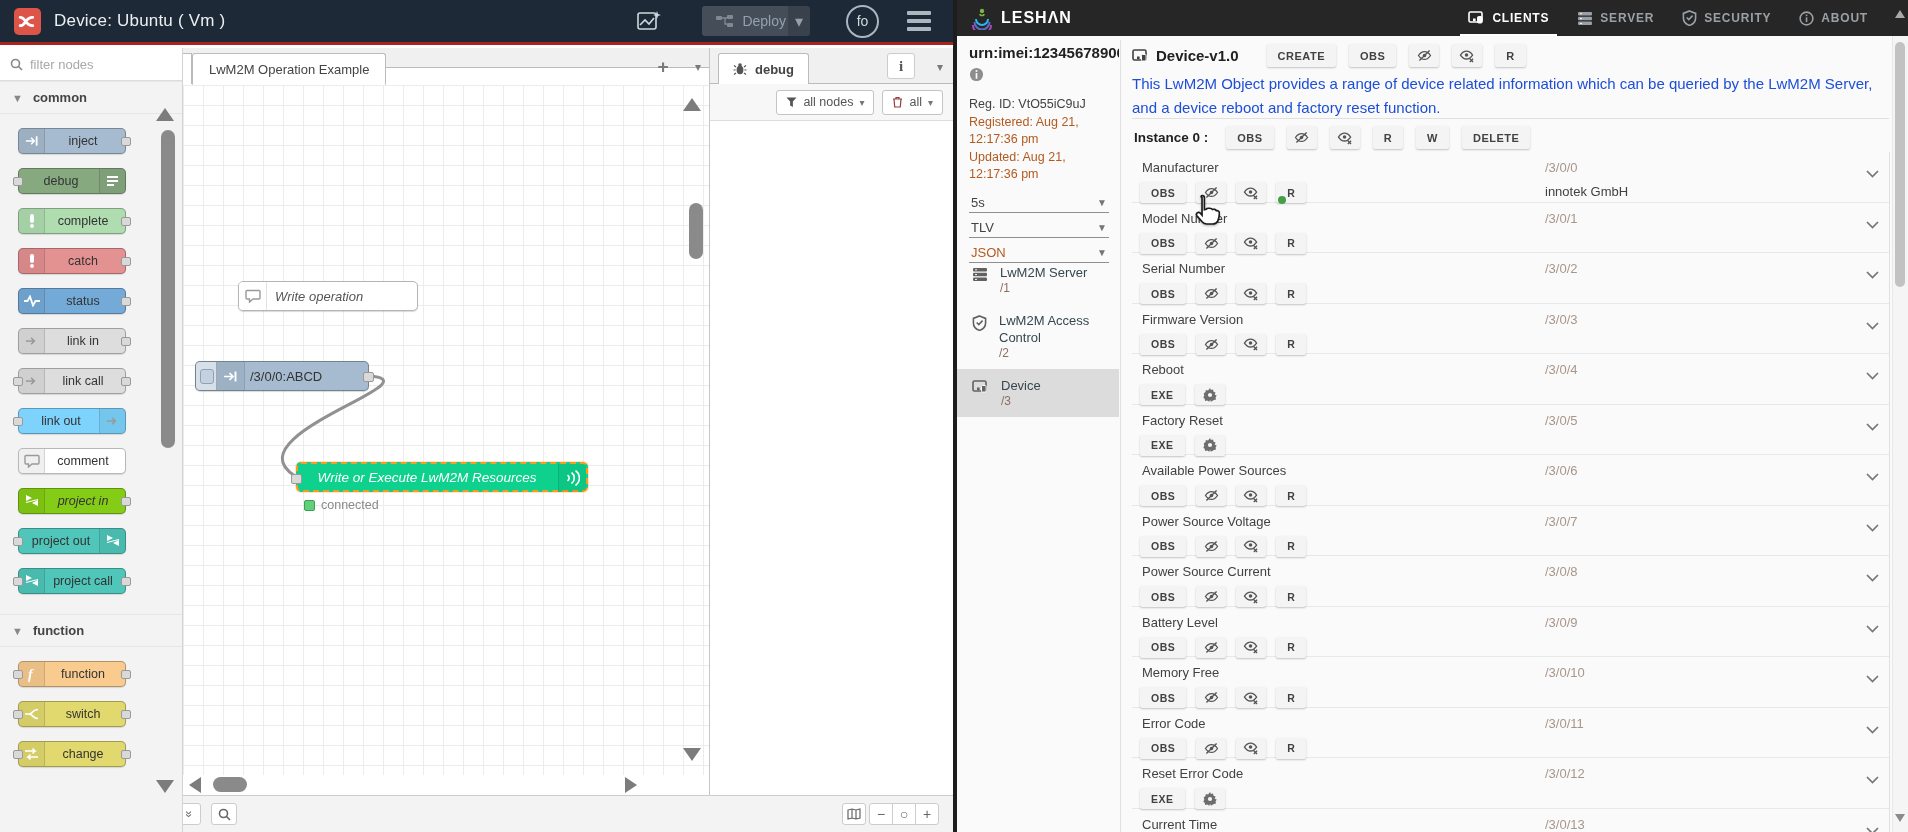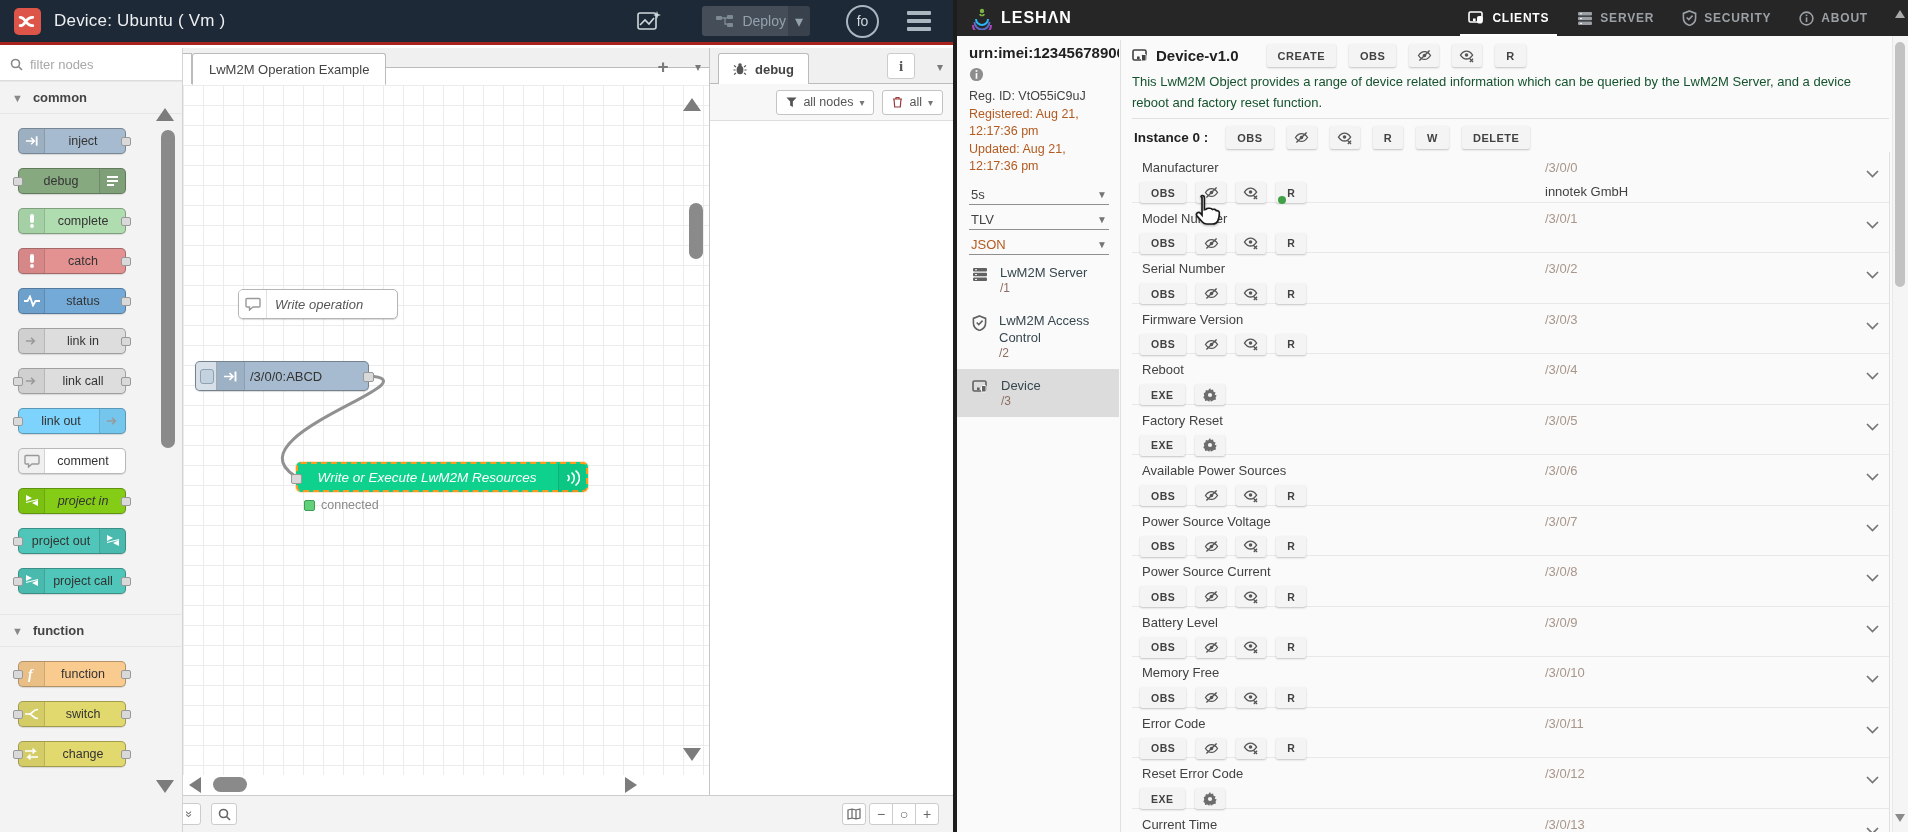--- a/index.html
+++ b/index.html
@@ -108,21 +108,21 @@
   .ls-obj .oic{color:#616161;margin-top:2px}
   .ls-obj .oname{font-size:13px;color:#37474f;line-height:1.25}
   .ls-obj .opath{font-size:12px;color:#8d6e63}
   .ls-vdiv{position:absolute;left:163px;top:40px;bottom:0;border-left:1px solid #e0e0e0}
   .ls-main{position:absolute;left:175px;top:40px;width:760px;bottom:0}
   .ls-title-row{position:absolute;left:0;top:4px;display:flex;align-items:center;gap:20px}
   .ls-title{font-size:15px;font-weight:bold;color:#212121;display:flex;align-items:center;gap:7px}
   .ls-title .oic{color:#424242}
   .ls-btn{height:23px;min-width:30px;padding:0 11px;background:#f4f4f4;border-radius:2px;box-shadow:0 1px 2px rgba(0,0,0,.22);font-size:11px;font-weight:bold;letter-spacing:.5px;color:#424242;display:flex;align-items:center;justify-content:center;white-space:nowrap}
   .ls-btn.icon-btn{padding:0 7px;color:#555}
-  .ls-desc{position:absolute;left:0;top:32px;width:755px;font-size:13px;color:#14532d;line-height:1.6}
+  .ls-desc{position:absolute;left:0;top:32px;width:755px;font-size:15px;color:#1d4ed8;line-height:1.6}
   .ls-hr{position:absolute;left:0;top:78px;width:757px;border-top:1px solid #e0e0e0}
   .ls-instance{position:absolute;left:2px;top:86px;display:flex;align-items:center;gap:16px}
   .ls-instance-lbl{font-size:13.5px;font-weight:bold;color:#212121;margin-right:2px}
   .ls-resources{position:absolute;left:0;top:112px;width:758px;bottom:0;overflow:hidden;border-right:1px solid #e0e0e0}
   .ls-row{position:relative;height:50.5px;border-bottom:1px solid #e8e8e8;padding:8px 0 0 10px}
   .ls-row .rname{font-size:13px;color:#424242}
   .ls-row .rpath{position:absolute;left:413px;top:8px;font-size:13px;color:#a8968a}
   .ls-row .rbtns{position:absolute;left:8px;top:30px;display:flex;gap:10px}
   .ls-row .rbtns .ls-btn{height:21px;font-size:10.5px}
   .ls-row .rvalue{position:absolute;left:413px;top:32px;font-size:13px;color:#424242}
@@ -377,21 +377,21 @@
         </div>
       <div class="tab-plus">+</div>
       <div class="tab-caret">▾</div>
     </div>
 
     <div class="grid">
       <svg width="526" height="738" style="position:absolute;left:0;top:0">
         <path d="M 186 291 C 256 296, 47 350, 112 391" fill="none" stroke="#919191" stroke-width="3"></path>
       </svg>
 
-      <div class="rednode comment-node" style="left:55px;top:204px;width:160px">
+      <div class="rednode comment-node" style="left:55px;top:196px;width:180px">
         <span class="nicn">
           <svg width="16" height="14" viewBox="0 0 16 14">
               <path d="M2 1.5h12a1 1 0 0 1 1 1V9a1 1 0 0 1-1 1H8l-3.5 3V10H2a1 1 0 0 1-1-1V2.5a1 1 0 0 1 1-1z" fill="none" stroke="#999" stroke-width="1.4"></path>
             </svg>
         </span>
         <span class="nlbl" style="font-size:13px">Write operation</span>
       </div>
 
       <div class="rednode inject-node" style="left: 12px; top: 276px; width: 174px; background-color: rgb(166, 187, 207);">
         <span class="inject-btn"></span>
@@ -555,21 +555,21 @@
 
   <div class="ls-left">
     <div class="ls-endpoint">urn:imei:123456789065</div>
     <div class="ls-info-ic">
       <svg width="15" height="15" viewBox="0 0 16 16">
           <circle cx="8" cy="8" r="7" fill="#8d8d8d"></circle>
           <rect x="7.1" y="6.5" width="1.8" height="6" fill="#fafafa"></rect>
           <rect x="7.1" y="3.3" width="1.8" height="1.9" fill="#fafafa"></rect>
         </svg>
     </div>
-    <div class="ls-regline" style="margin-top:6px">Reg. ID: VtO55iC9uJ</div>
+    <div class="ls-regline" style="margin-top:14px">Reg. ID: VtO55iC9uJ</div>
     <div class="ls-regline ls-orange">Registered: Aug 21,</div>
     <div class="ls-regline ls-orange">12:17:36 pm</div>
     <div class="ls-regline ls-orange">Updated: Aug 21,</div>
     <div class="ls-regline ls-orange">12:17:36 pm</div>
     <div style="margin-top:8px">
 
     <div class="ls-select">
           <span>5s</span>
           <span class="caret">▼</span>
         </div>

